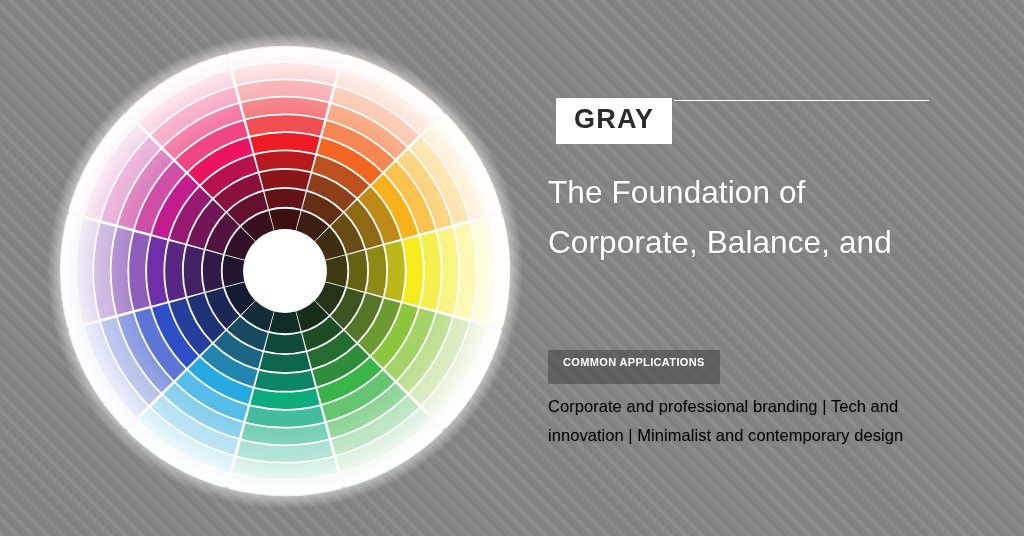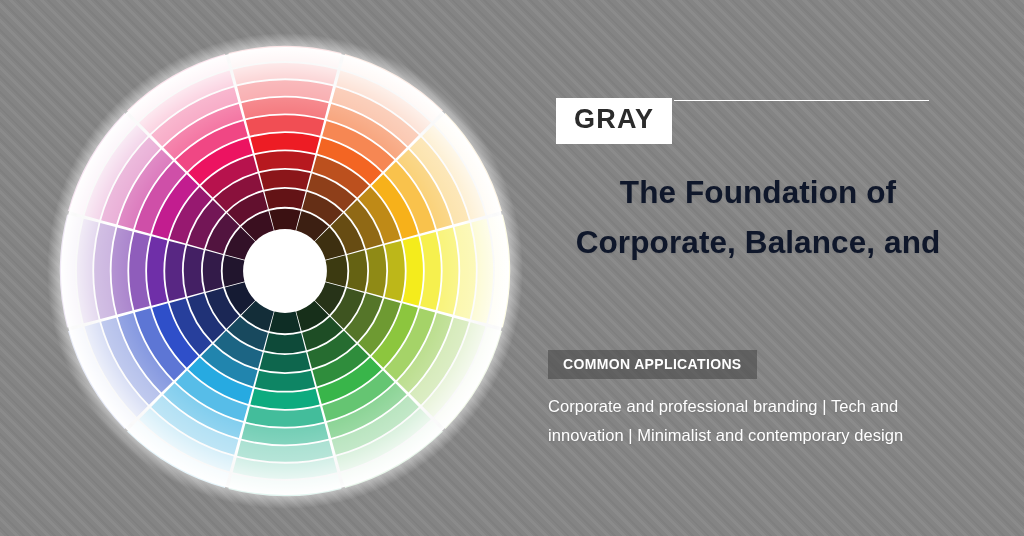--- a/index.html
+++ b/index.html
@@ -72,49 +72,48 @@
     background:#ffffff;
     margin-left:2px;
     margin-top:2px;
     max-width:255px;
   }
 
   #headline {
     position:absolute;
     left:0; top:167px;
     width:420px;
-    color:#0f172a;
+    color:#ffffff;
     font-size:31.5px;
-    font-weight:700;
+    font-weight:400;
     line-height:50px;
     letter-spacing:0.1px;
     text-shadow:0 1px 2px rgba(0,0,0,0.10);
-    text-align:center;
   }
   #headline .hl-line { display:block; white-space:nowrap; }
 
   #apps-badge {
     position:absolute;
     left:0; top:350px;
     background:rgba(70,70,70,0.58);
     color:#ffffff;
-    font-size:14px;
+    font-size:11px;
     font-weight:bold;
     letter-spacing:0.35px;
-    padding:7px 15px 8px 15px;
+    padding:7px 15px 16px 15px;
     line-height:1;
     display:inline-block;
     white-space:nowrap;
   }
 
   #apps-desc {
     position:absolute;
     left:0; top:392px;
     width:412px;
-    color:#ffffff;
+    color:#000000;
     font-size:16.5px;
     font-weight:400;
     line-height:29px;
     letter-spacing:0.05px;
     text-shadow:0 1px 2px rgba(0,0,0,0.12);
   }
 </style>
 </head>
 <body>
 

